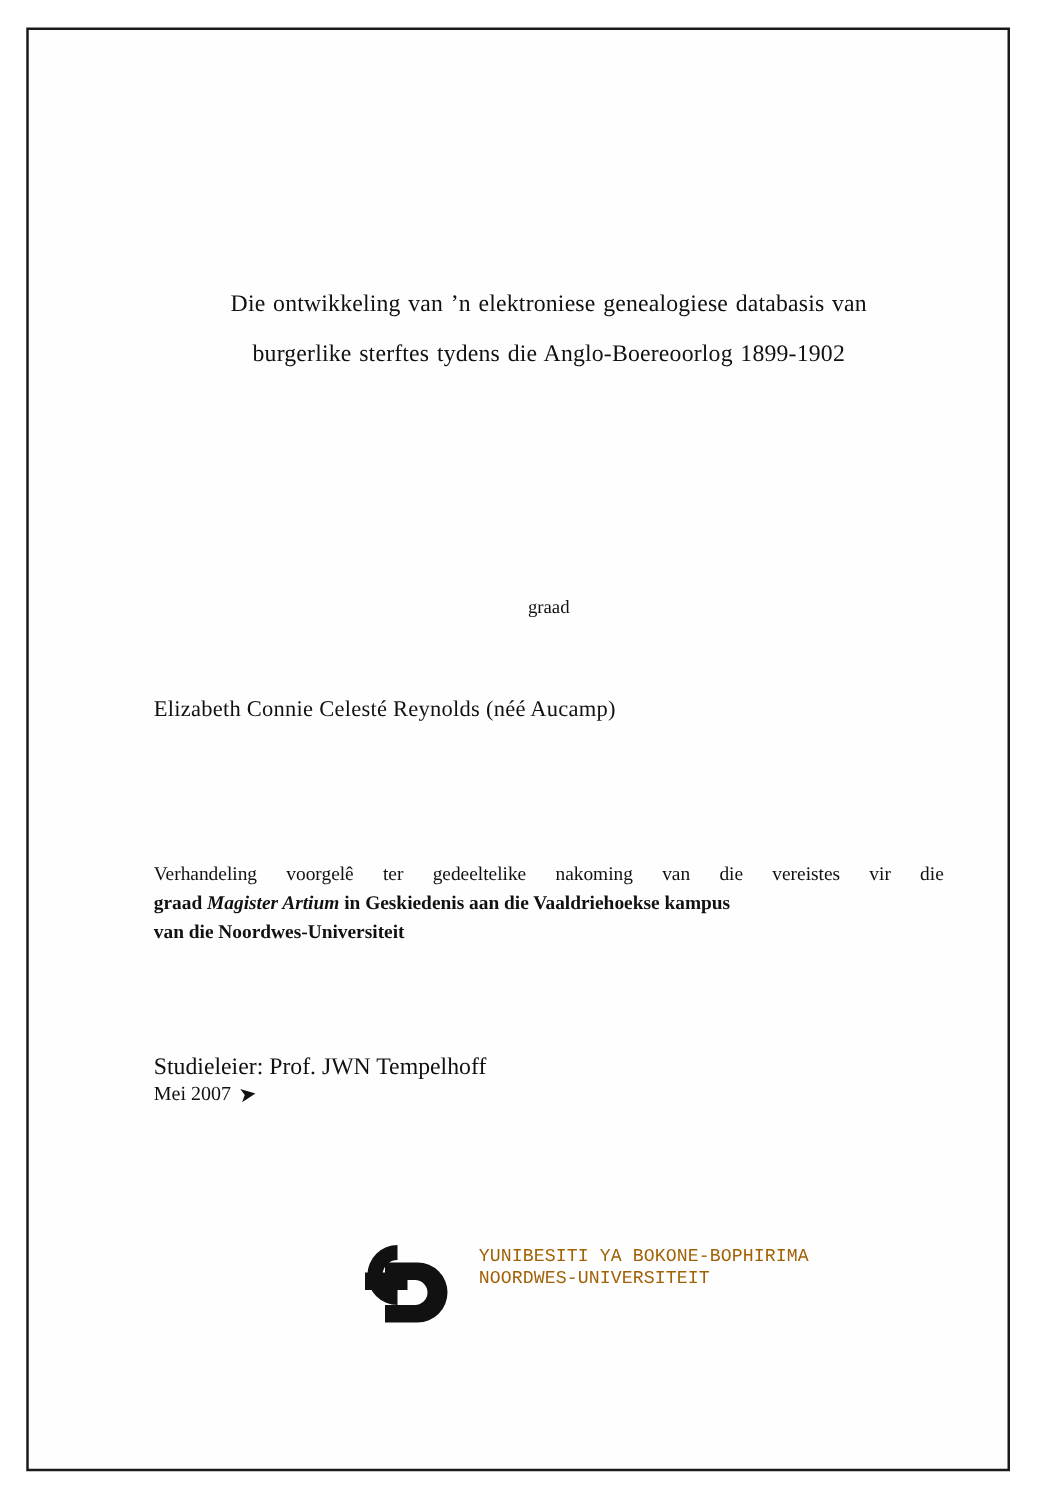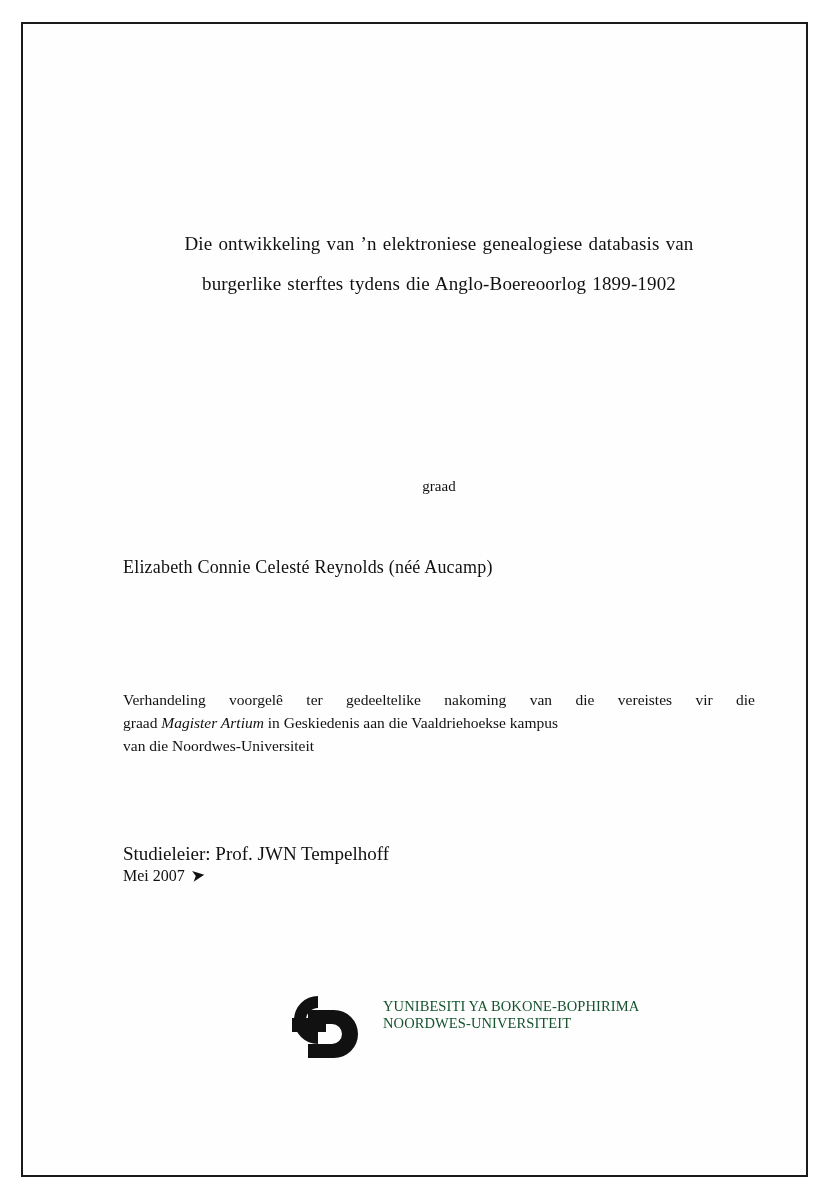--- a/index.html
+++ b/index.html
@@ -64,20 +64,21 @@
     text-align: justify;
   }
   .statement .just-line {
     display: block;
     text-align: justify;
     text-align-last: justify;
     font-family: Liberation Serif, serif;
   }
   .statement .plain-line {
     display: block;
+    font-weight: bold;
   }
   .statement em {
     font-style: italic;
   }
   .supervisor {
     margin-top: 86px;
     font-size: 19px;
     line-height: 22px;
   }
   .date {
@@ -104,25 +105,25 @@
     position: absolute;
     left: 0px;
     top: 2px;
     width: 96px;
     height: 66px;
   }
   .logo-text {
     position: absolute;
     left: 105px;
     top: 6px;
-    font-family: Liberation Serif, serif;
+    font-family: Liberation Mono, monospace;
     font-size: 14.5px;
     line-height: 17px;
     letter-spacing: 0.1px;
-    color: #14532d;
+    color: #a16207;
     font-weight: 400;
   }
   .logo-text div { white-space: nowrap; }
 </style>
 </head>
 <body>
 
 <div class="page">
   <div class="scan-frame">
 

